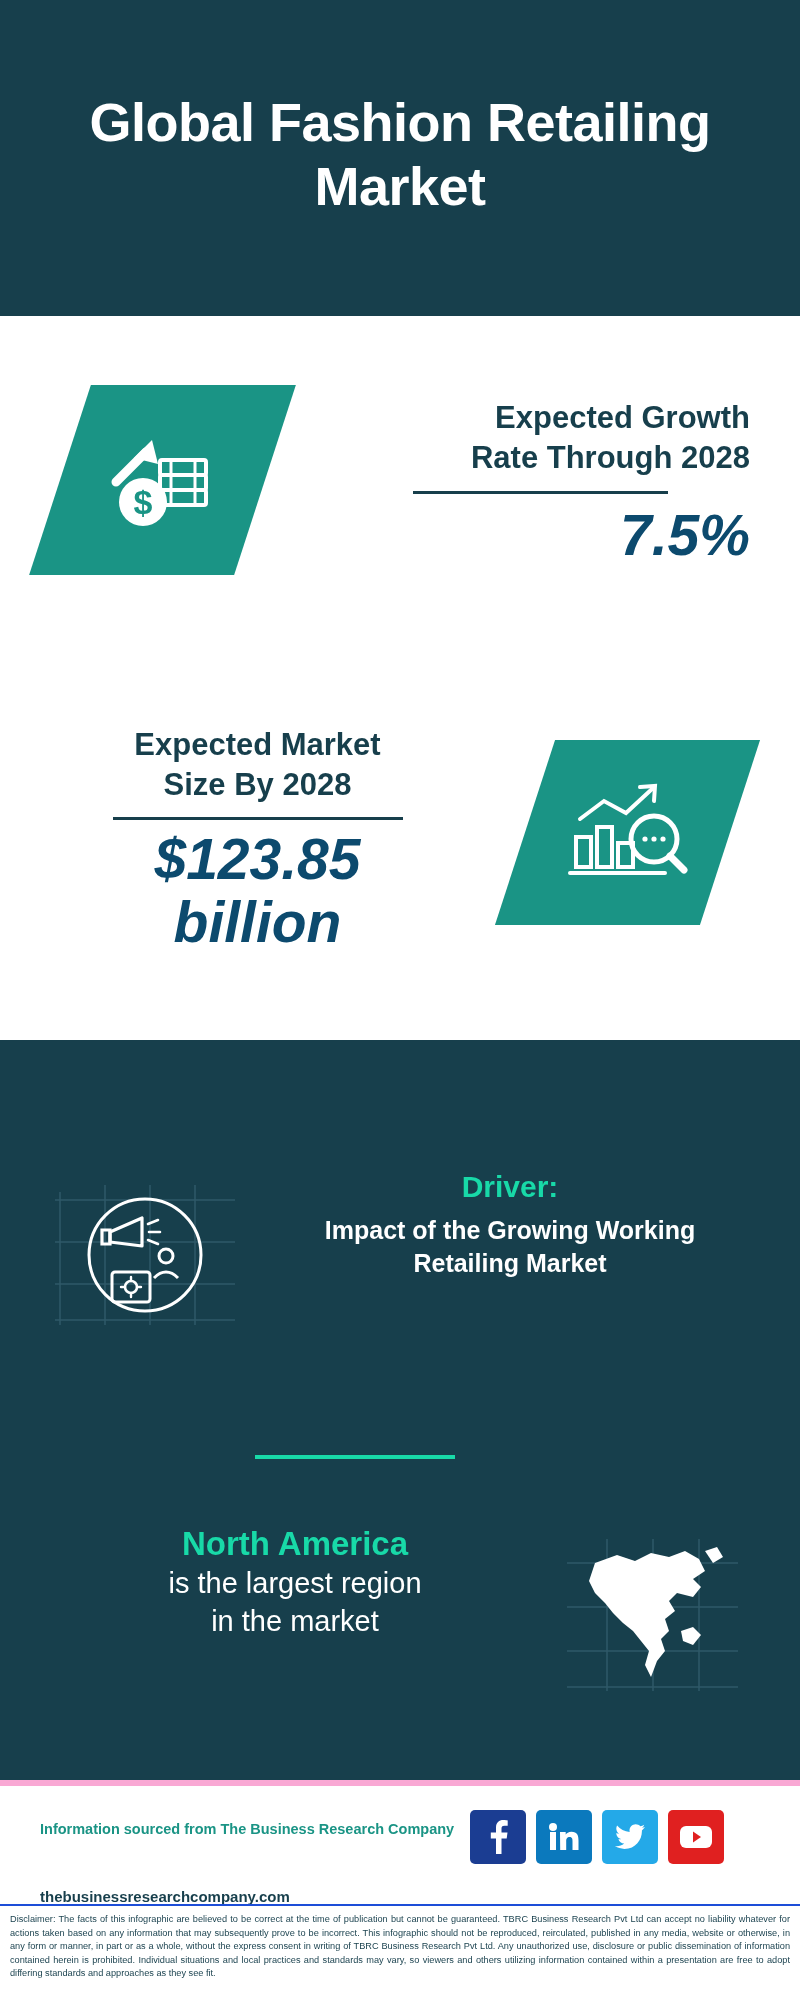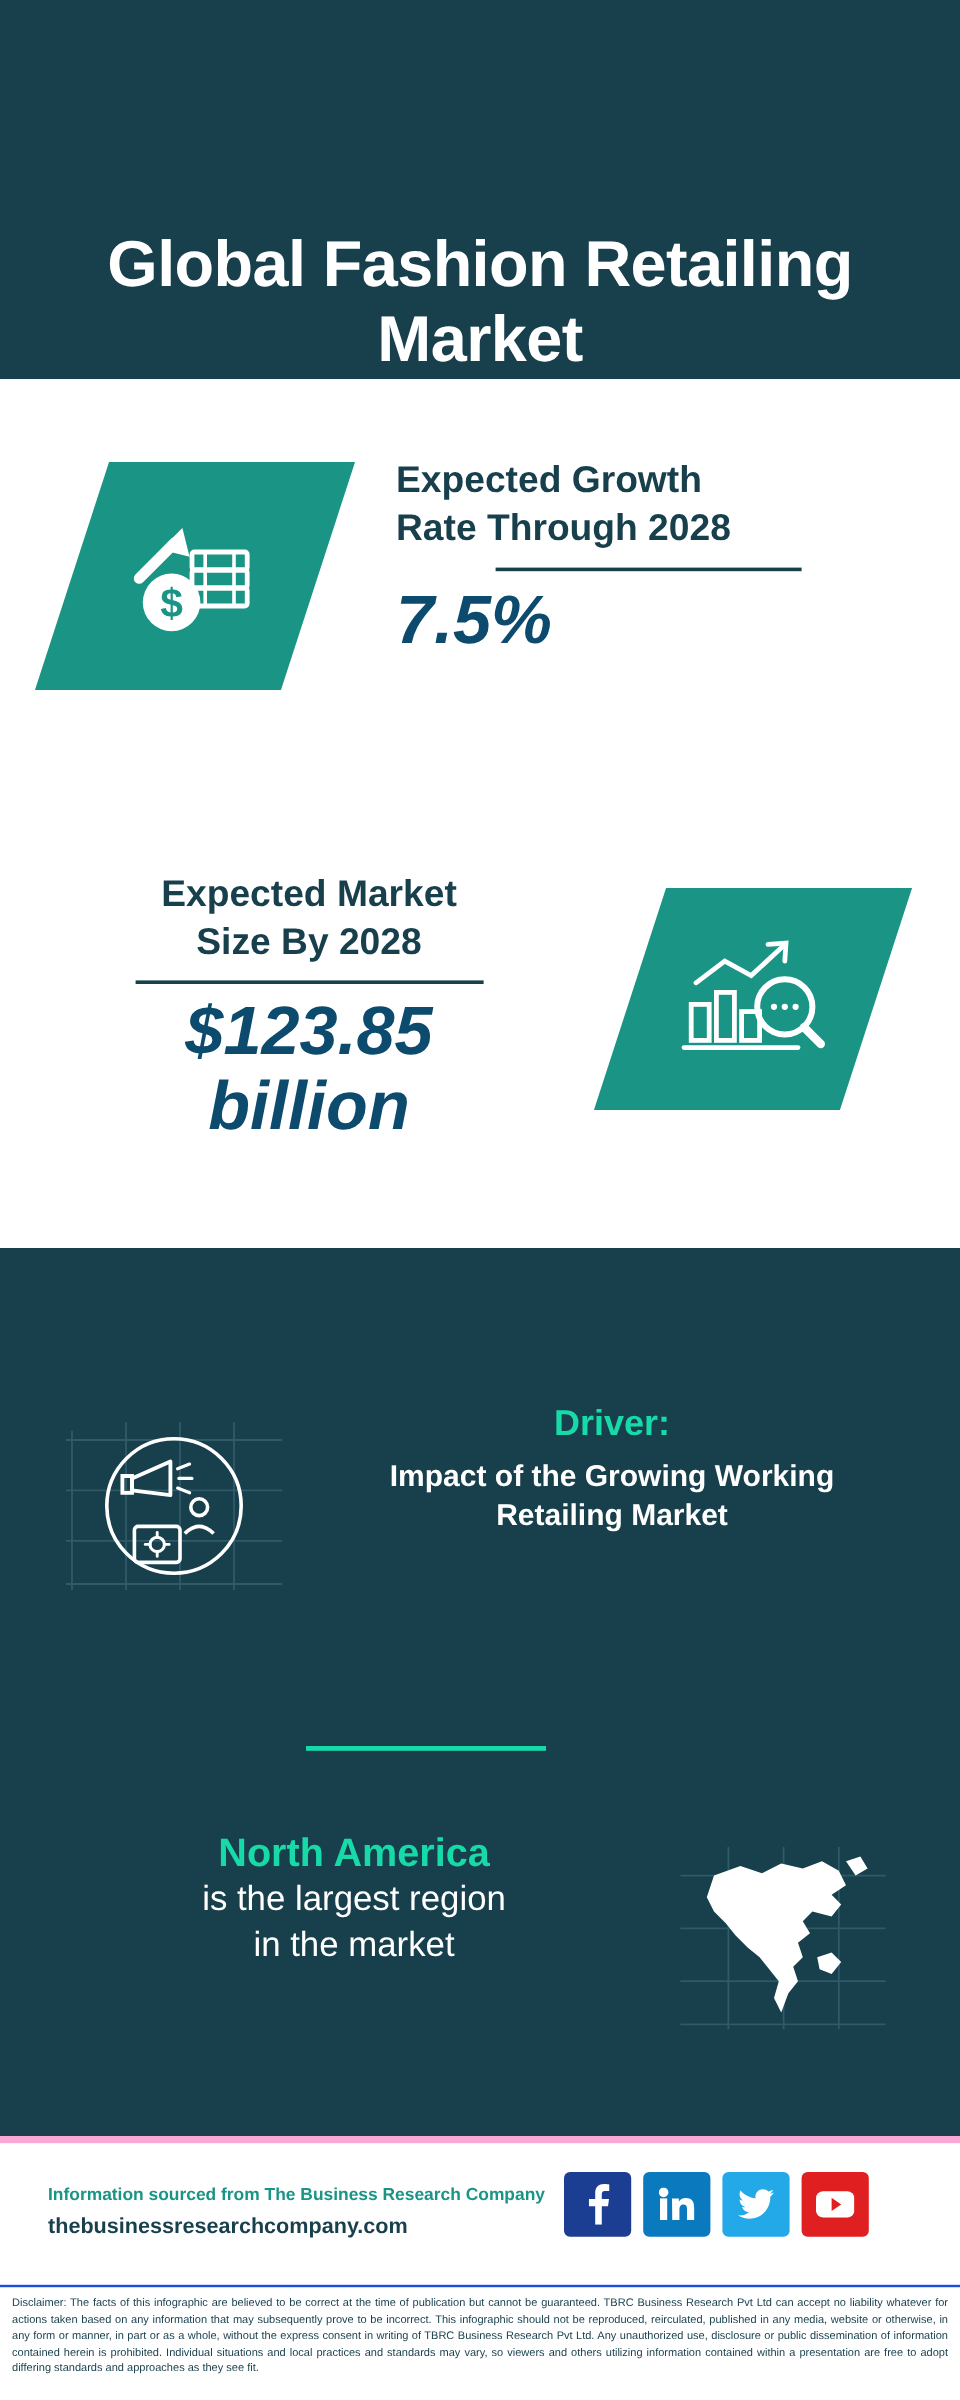--- a/index.html
+++ b/index.html
@@ -8,21 +8,21 @@
     background: #ffffff;
     font-family: "Liberation Sans", sans-serif;
     overflow: hidden;
   }
   .page { position: relative; width: 800px; height: 2000px; background:#fff; }
 
   
   .header {
     position: absolute; left:0; top:0; width:800px; height:316px;
     background:#173f4c;
-    display:flex; align-items:flex-end; justify-content:center;
+    display:flex; align-items:center; justify-content:center;
   }
   .header-title {
     color:#ffffff;
     font-size: 54px;
     font-weight: bold;
     line-height: 1.18;
     text-align:center;
     letter-spacing: -0.5px;
     padding: 0 40px;
     margin-top: -6px;
@@ -38,21 +38,21 @@
   .block1 { position:absolute; left:0; top:365px; width:800px; height:270px; }
   .badge {
     position:absolute;
     background:#1a9485;
     transform: skewX(-18deg);
   }
   .badge-1 { left:60px; top:20px; width:205px; height:190px; }
   .badge-inner { transform: skewX(18deg); width:100%; height:100%;
      display:flex; align-items:center; justify-content:center; }
 
-  .b1-text { position:absolute; left:330px; top:15px; width:420px; text-align:left; }
+  .b1-text { position:absolute; left:330px; top:33px; width:420px; text-align:right; }
   .label {
     color:#173f4c; font-size:31px; font-weight:bold; line-height:1.28;
   }
   .divider-line {
     width:255px; height:3px; background:#173f4c; margin:14px auto 10px auto;
   }
   .bigval {
     color:#0c4a6e; font-size:57px; font-weight:bold; line-height:1.1;font-style:italic;
   }
 
@@ -87,21 +87,21 @@
   .region-sub { color:#ffffff; font-size:29px; line-height:1.3; margin-top:2px; }
   .region-map { position:absolute; left:565px; top:10px; width:175px; height:160px; }
 
   
   .footer {
     position:absolute; left:0; top:1780px; width:800px; height:124px;
     background:#ffffff; border-top:6px solid #f9a8d4;
   }
   .footer-text { position:absolute; left:40px; top:32px; width:430px; }
   .footer-line1 { color:#1a9485; font-size:14.5px; font-weight:bold; line-height:1.6; }
-  .footer-line2 { color:#173f4c; font-size:18px; font-weight:bold; line-height:1.6; }
+  .footer-line2 { color:#173f4c; font-size:15px; font-weight:bold; line-height:1.6;margin-top:44px; }
   .social { position:absolute; left:470px; top:24px; display:flex; gap:10px; }
   .sbtn { width:56px; height:54px; border-radius:5px; display:flex; align-items:center; justify-content:center; }
   .sb-fb { background:#1b3d92; }
   .sb-li { background:#0b79bd; }
   .sb-tw { background:#24a9e8; }
   .sb-yt { background:#e02020; }
 
   .disclaimer {
     position:absolute; left:0; top:1904px; width:800px; height:96px;
     background:#ffffff; border-top:2px solid #1d4ed8;

